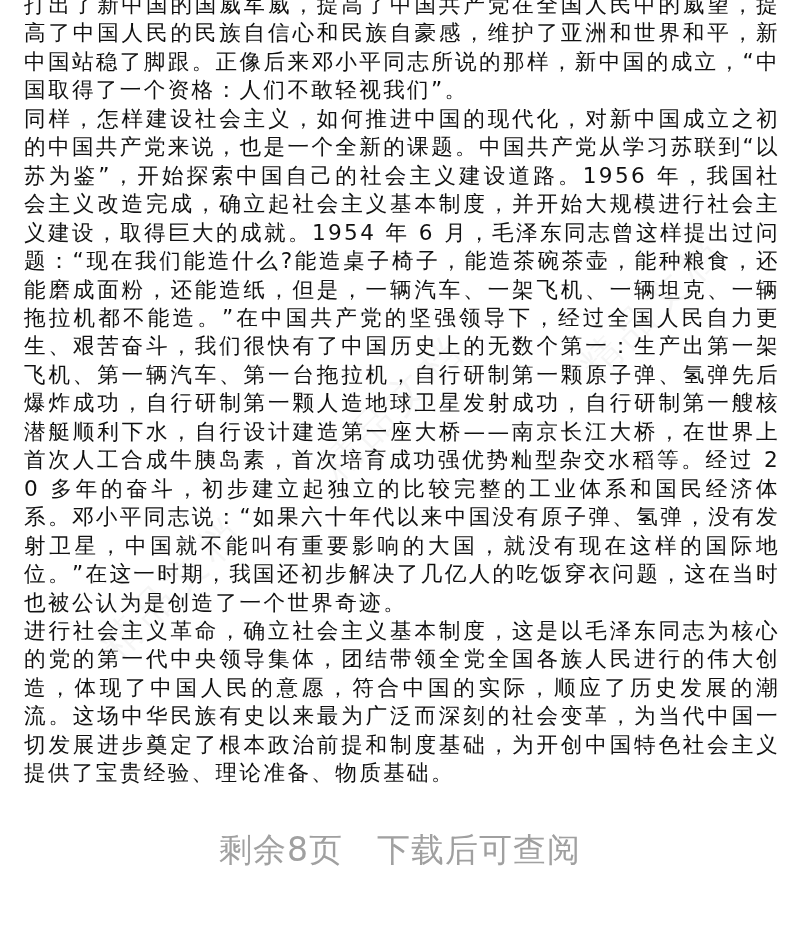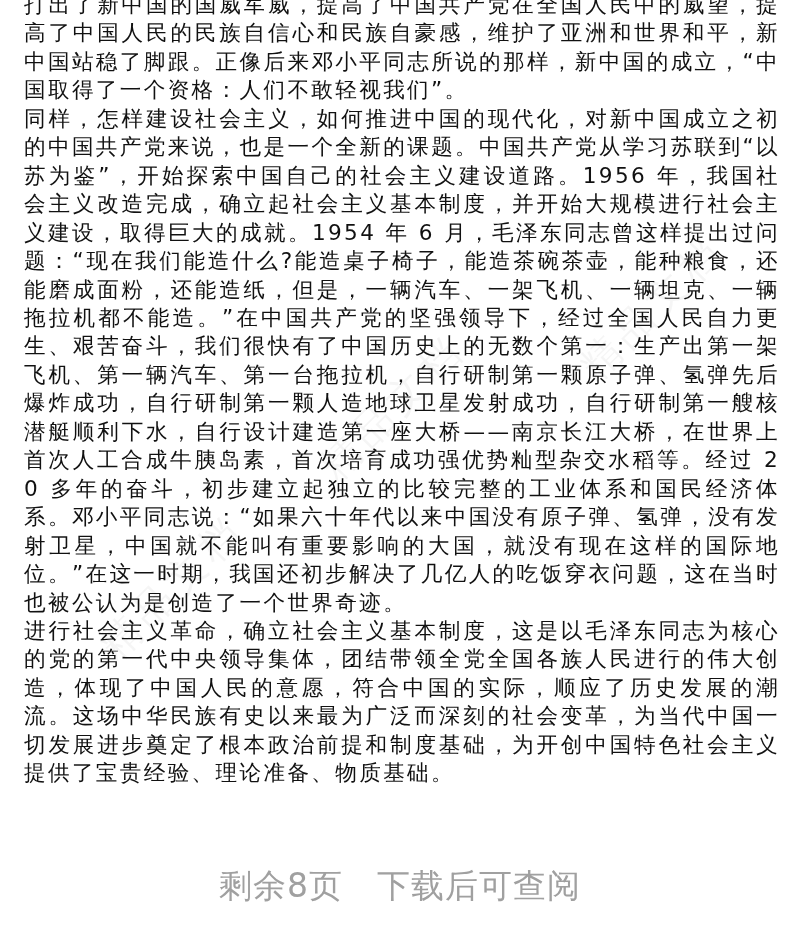--- a/index.html
+++ b/index.html
@@ -1,20 +1,20 @@
 <!DOCTYPE html>
 <html><head>
 <meta charset="utf-8">
 <style>
   html, body { margin: 0; padding: 0; background: #ffffff; }
   body { width: 800px; height: 930px; overflow: hidden; position: relative; font-family: "DejaVu Sans", "Liberation Sans", sans-serif; }
   .doc { position: absolute; left: 24px; top: -9px; width: 756px; color: #111111; font-size: 21.6px; line-height: 28.45px; letter-spacing: 2.35px; }
   .doc p { margin: 0; padding: 0; text-align: justify; text-align-last: left; word-break: break-all; }
   .watermark { position: absolute; color: #000; opacity: 0.035; font-size: 40px; transform: rotate(-45deg); white-space: nowrap; pointer-events: none; letter-spacing: 6px; }
-  .more { position: absolute; left: 0; top: 828px; width: 800px; text-align: center; color: #a0a0a0; font-size: 33px; letter-spacing: 1px; margin-top: 36px; }
+  .more { position: absolute; left: 0; top: 828px; width: 800px; text-align: center; color: #a0a0a0; font-size: 33px; letter-spacing: 1px; }
   .more span.gap { display: inline-block; width: 34px; }
 </style>
 </head>
 <body>
 
 <div class="doc">
   <p>打出了新中国的国威军威，提高了中国共产党在全国人民中的威望，提高了中国人民的民族自信心和民族自豪感，维护了亚洲和世界和平，新中国站稳了脚跟。正像后来邓小平同志所说的那样，新中国的成立，“中国取得了一个资格：人们不敢轻视我们”。</p>
   <p>同样，怎样建设社会主义，如何推进中国的现代化，对新中国成立之初的中国共产党来说，也是一个全新的课题。中国共产党从学习苏联到“以苏为鉴”，开始探索中国自己的社会主义建设道路。1956 年，我国社会主义改造完成，确立起社会主义基本制度，并开始大规模进行社会主义建设，取得巨大的成就。1954 年 6 月，毛泽东同志曾这样提出过问题：“现在我们能造什么?能造桌子椅子，能造茶碗茶壶，能种粮食，还能磨成面粉，还能造纸，但是，一辆汽车、一架飞机、一辆坦克、一辆拖拉机都不能造。”在中国共产党的坚强领导下，经过全国人民自力更生、艰苦奋斗，我们很快有了中国历史上的无数个第一：生产出第一架飞机、第一辆汽车、第一台拖拉机，自行研制第一颗原子弹、氢弹先后爆炸成功，自行研制第一颗人造地球卫星发射成功，自行研制第一艘核潜艇顺利下水，自行设计建造第一座大桥——南京长江大桥，在世界上首次人工合成牛胰岛素，首次培育成功强优势籼型杂交水稻等。经过 20 多年的奋斗，初步建立起独立的比较完整的工业体系和国民经济体系。邓小平同志说：“如果六十年代以来中国没有原子弹、氢弹，没有发射卫星，中国就不能叫有重要影响的大国，就没有现在这样的国际地位。”在这一时期，我国还初步解决了几亿人的吃饭穿衣问题，这在当时也被公认为是创造了一个世界奇迹。</p>
   <p>进行社会主义革命，确立社会主义基本制度，这是以毛泽东同志为核心的党的第一代中央领导集体，团结带领全党全国各族人民进行的伟大创造，体现了中国人民的意愿，符合中国的实际，顺应了历史发展的潮流。这场中华民族有史以来最为广泛而深刻的社会变革，为当代中国一切发展进步奠定了根本政治前提和制度基础，为开创中国特色社会主义提供了宝贵经验、理论准备、物质基础。</p>
 

